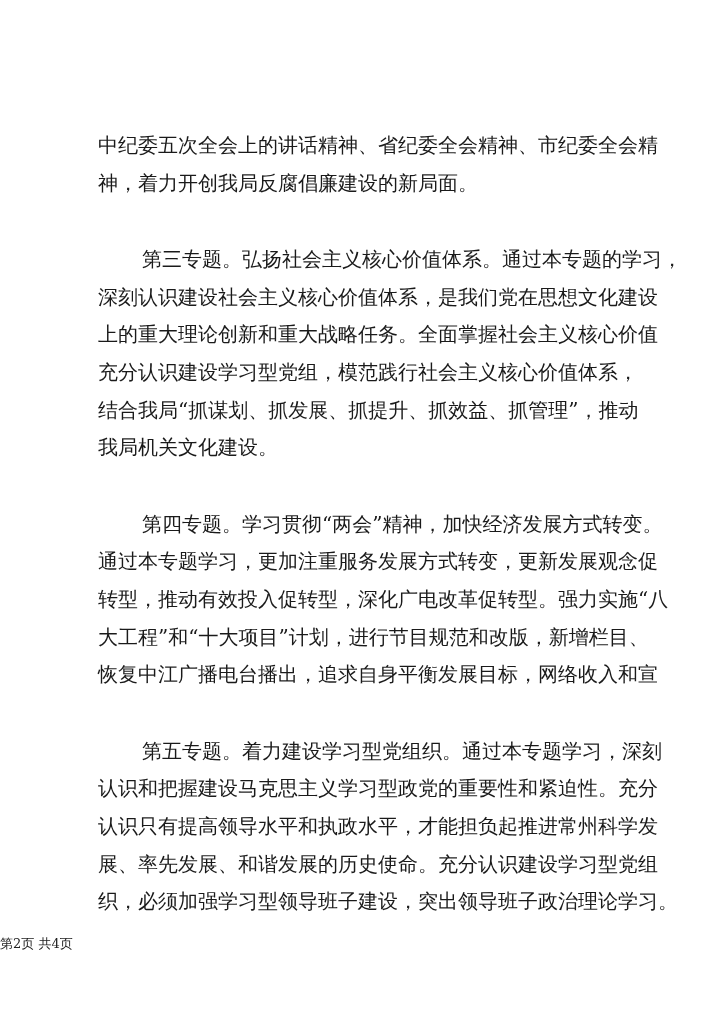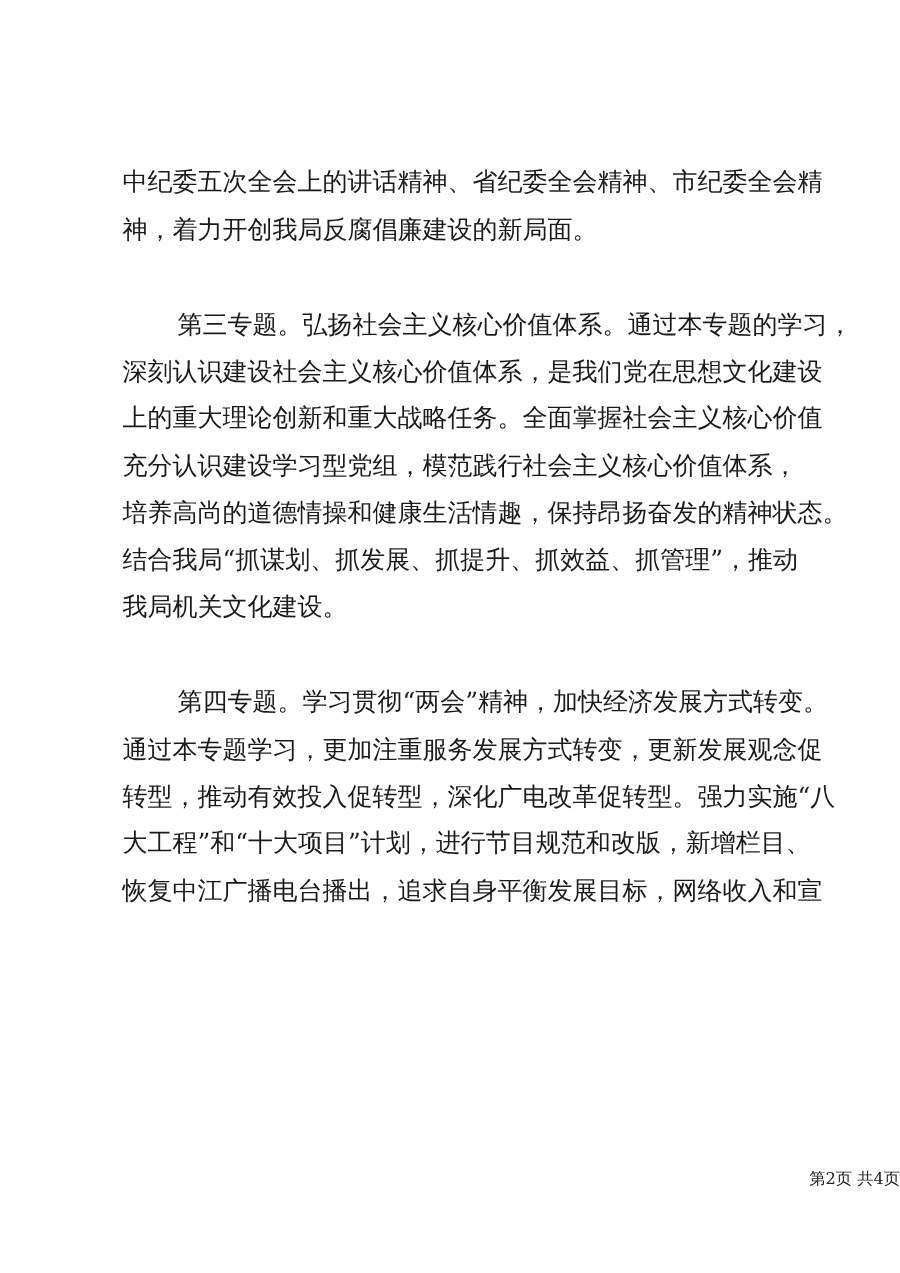--- a/index.html
+++ b/index.html
@@ -44,21 +44,21 @@
     }
     .line.indent {
       padding-left: 44px;
       margin-top: 39px;
     }
     .footer {
       position: absolute;
       left: 0;
       width: 720px;
       top: 934px;
-      text-align: right;
+      text-align: left;
       font-size: 13px;
       color: #222;
       line-height: 20px;
     }
   </style>
 </head>
 <body>
 
 <div class="page">
   <div class="body-text">
@@ -66,32 +66,38 @@
     <div>
       <span class="line">中纪委五次全会上的讲话精神、省纪委全会精神、市纪委全会精</span>
       <span class="line last">神，着力开创我局反腐倡廉建设的新局面。</span>
     </div>
 
     <div>
       <span class="line indent">第三专题。弘扬社会主义核心价值体系。通过本专题的学习，</span>
       <span class="line">深刻认识建设社会主义核心价值体系，是我们党在思想文化建设</span>
       <span class="line">上的重大理论创新和重大战略任务。全面掌握社会主义核心价值</span>
       <span class="line">充分认识建设学习型党组，模范践行社会主义核心价值体系，</span>
-      <span class="line">培养高尚的道德情操和健康生活情趣，保持昂扬奋发的精神状态。</span>
       <span class="line">结合我局“抓谋划、抓发展、抓提升、抓效益、抓管理”，推动</span>
       <span class="line last">我局机关文化建设。</span>
     </div>
 
     <div>
       <span class="line indent">第四专题。学习贯彻“两会”精神，加快经济发展方式转变。</span>
       <span class="line">通过本专题学习，更加注重服务发展方式转变，更新发展观念促</span>
       <span class="line">转型，推动有效投入促转型，深化广电改革促转型。强力实施“八</span>
       <span class="line">大工程”和“十大项目”计划，进行节目规范和改版，新增栏目、</span>
       <span class="line">恢复中江广播电台播出，追求自身平衡发展目标，网络收入和宣</span>
     </div>
 
+    <div>
+      <span class="line indent">第五专题。着力建设学习型党组织。通过本专题学习，深刻</span>
+      <span class="line">认识和把握建设马克思主义学习型政党的重要性和紧迫性。充分</span>
+      <span class="line">认识只有提高领导水平和执政水平，才能担负起推进常州科学发</span>
+      <span class="line">展、率先发展、和谐发展的历史使命。充分认识建设学习型党组</span>
+      <span class="line">织，必须加强学习型领导班子建设，突出领导班子政治理论学习。</span>
+    </div>
 
   </div>
 
   <div class="footer">
     <span>第2页 共4页</span>
   </div>
 </div>
 
 </body></html>

